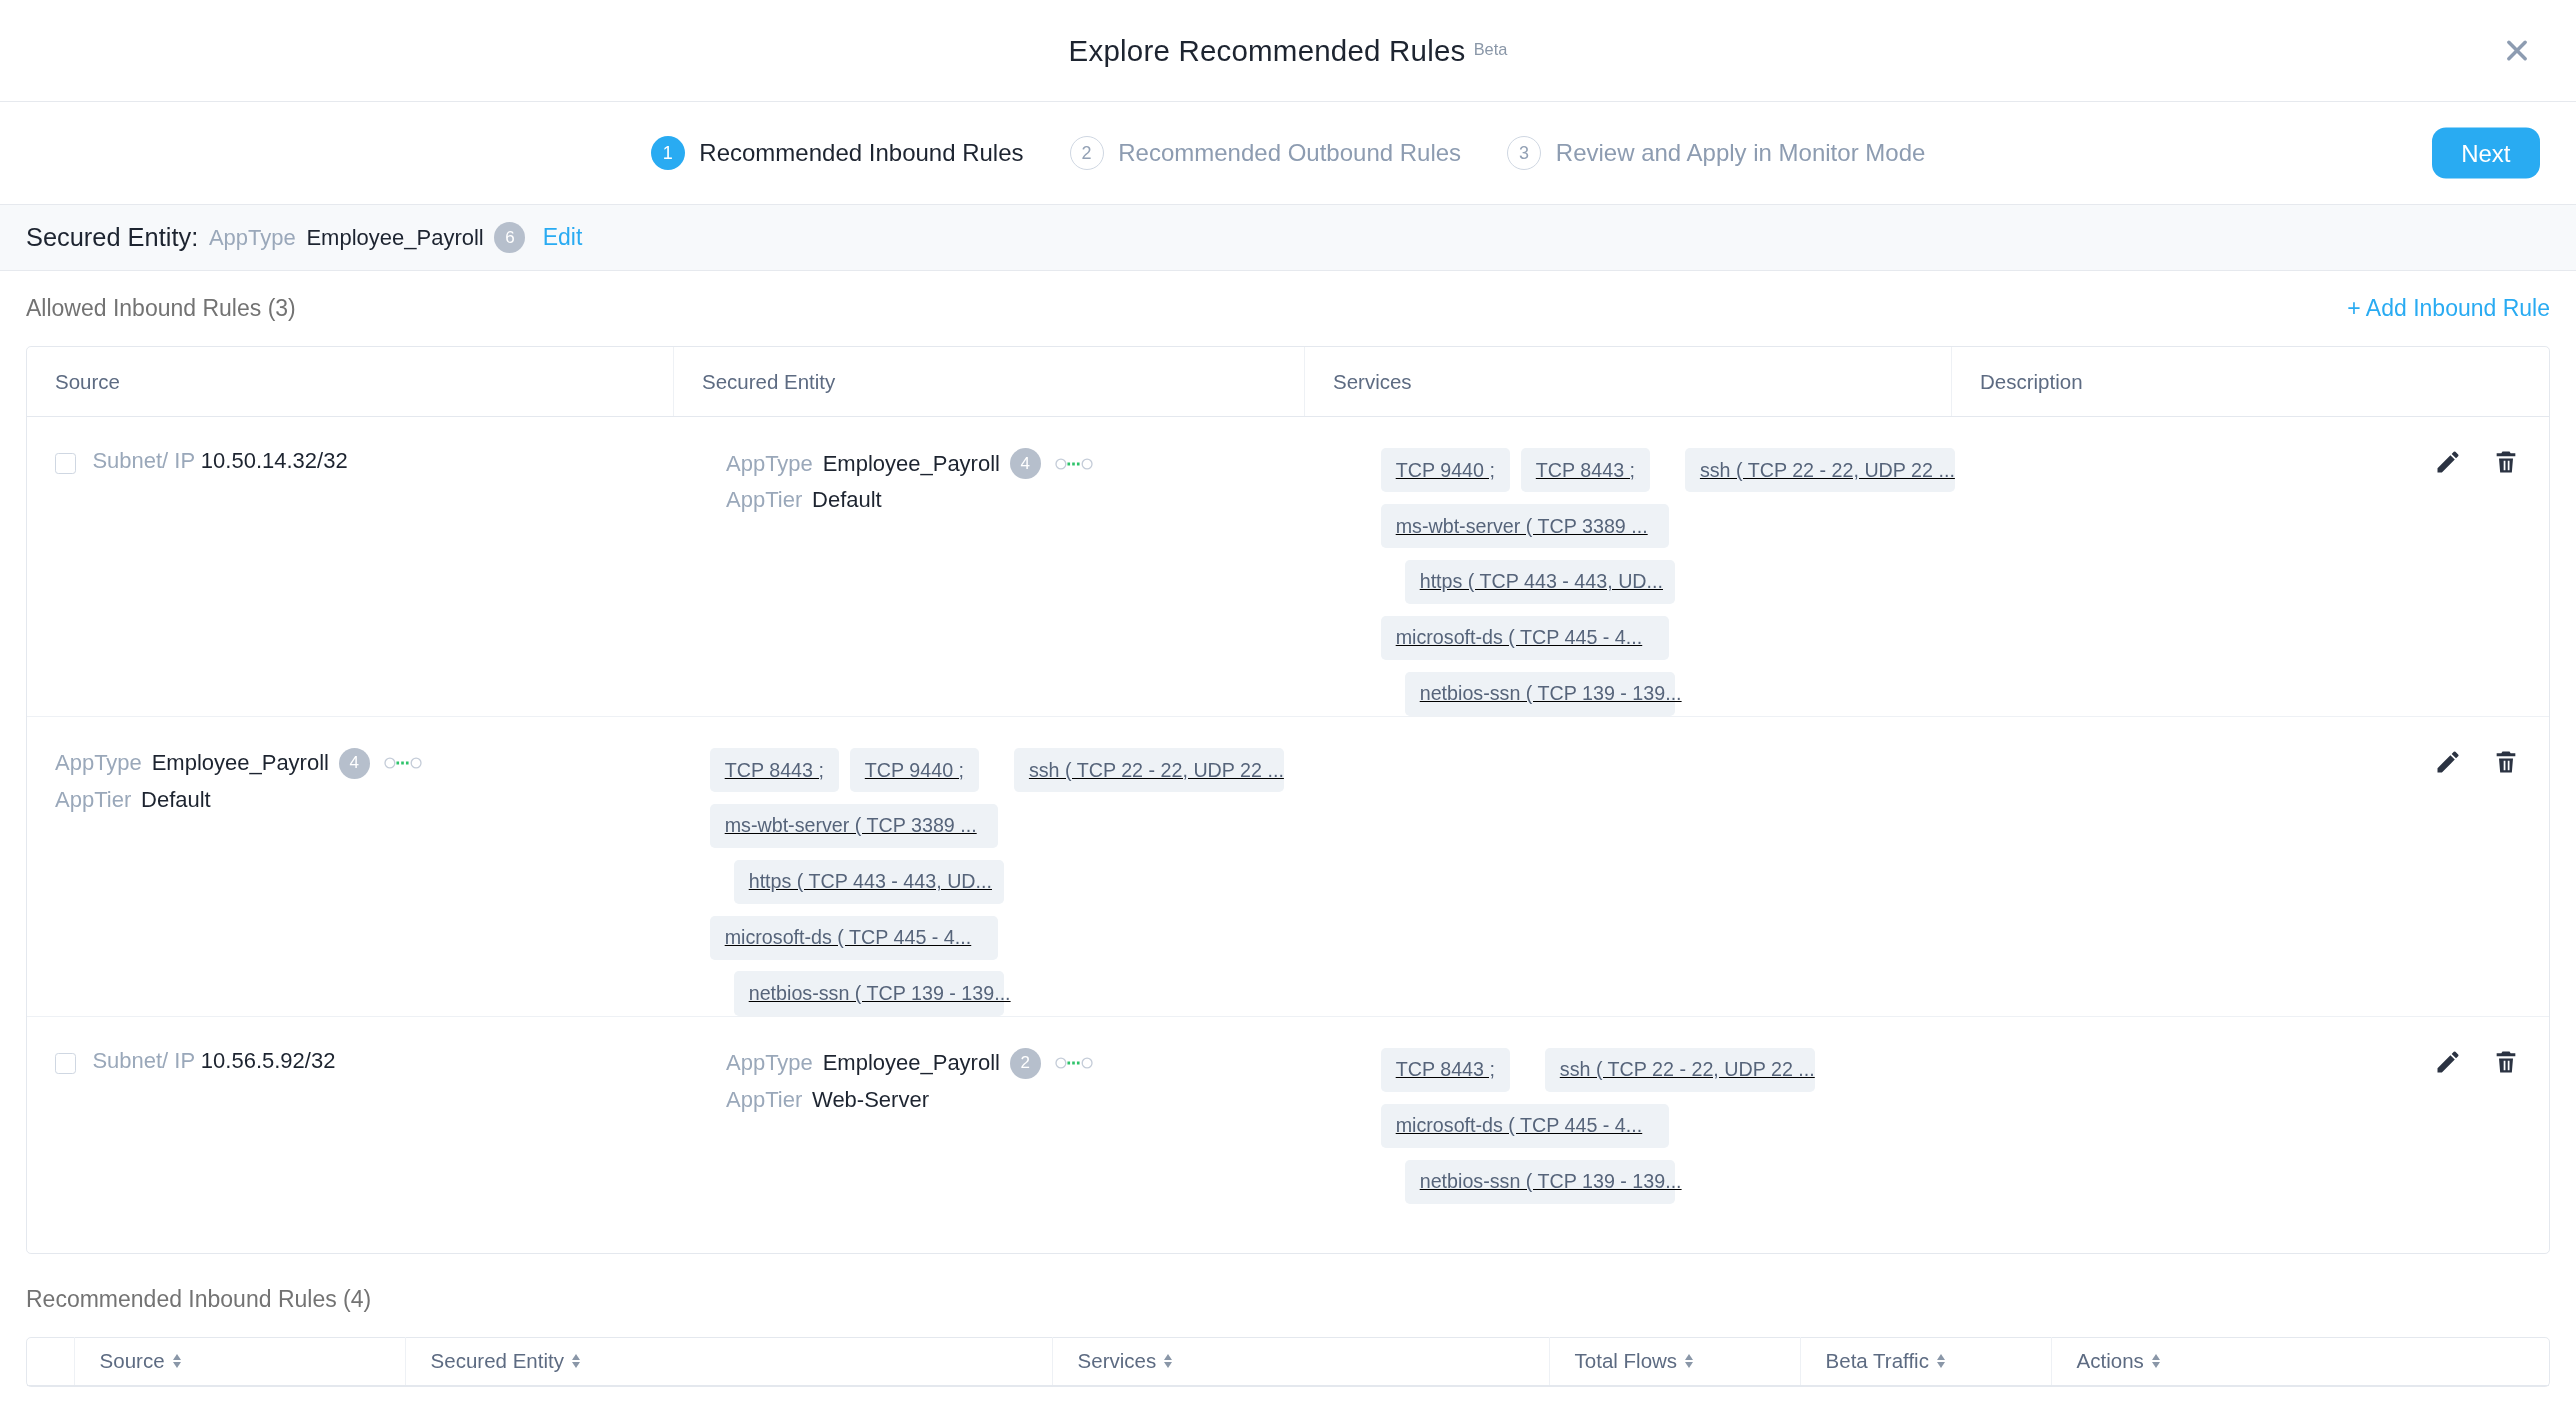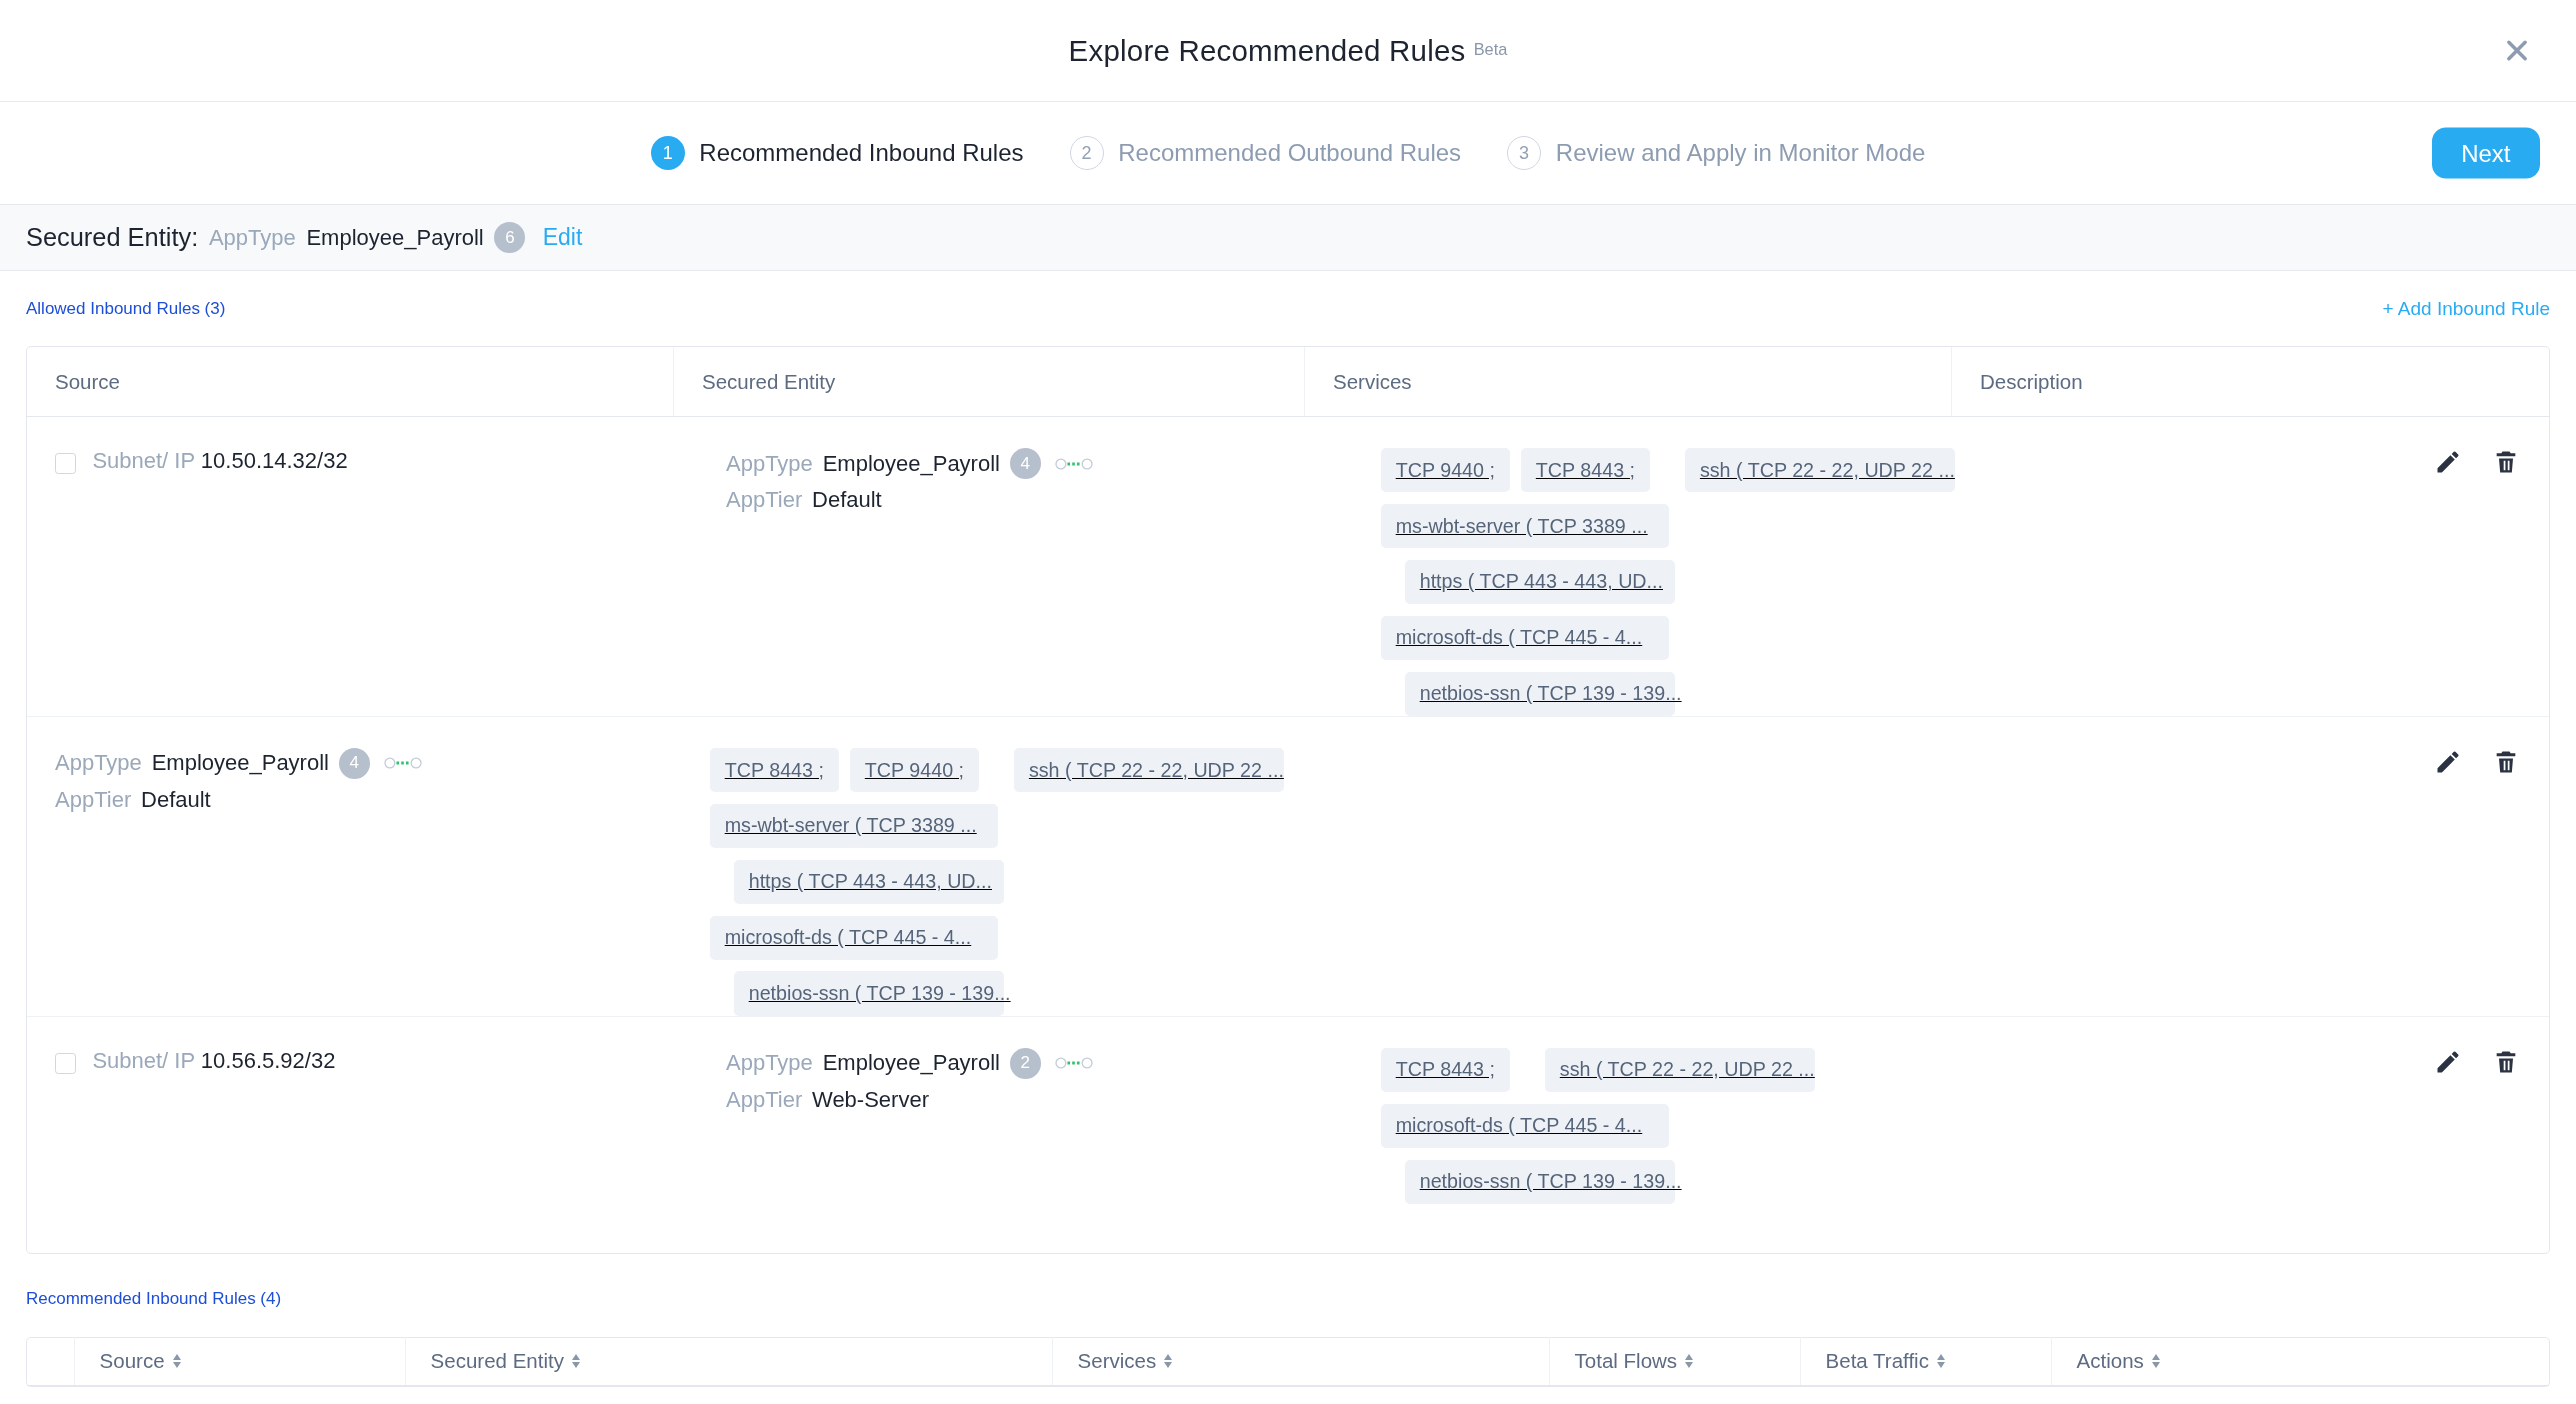--- a/index.html
+++ b/index.html
@@ -66,22 +66,22 @@
     width: 31px; height: 31px; border-radius: 50%; background: #b6bfcc; color: #fff;
     display: inline-flex; align-items: center; justify-content: center; font-size: 17px;
   }
   .edit-link { font-size: 23px; color: #29abf2; cursor: pointer; margin-left: 6.6px; }
 
   
   .content { flex: 1 1 auto; padding: 0 26px; overflow: hidden; }
   .section-head {
     height: 75px; display: flex; align-items: center; justify-content: space-between;
   }
-  .section-title { font-size: 17px; color: #1d4ed8; }
-  .add-link { font-size: 19px; color: #29abf2; cursor: pointer; }
+  .section-title { font-size: 23px; color: #737373; }
+  .add-link { font-size: 23px; color: #29abf2; cursor: pointer; }
 
   
   .panel { border: 1.6px solid #e4e8ee; border-radius: 4.9px; background:#fff; }
   .thead { display: flex; height: 70px; border-bottom: 1.6px solid #e4e8ee; }
   .th {
     font-size: 20.5px; color: #5d6b82; display: flex; align-items: center;
     padding-left: 28px; border-right: 1.6px solid #eef1f5;
   }
   .th:last-child { border-right: none; }
   .col-source   { width: 647px; flex: 0 0 647px; }

